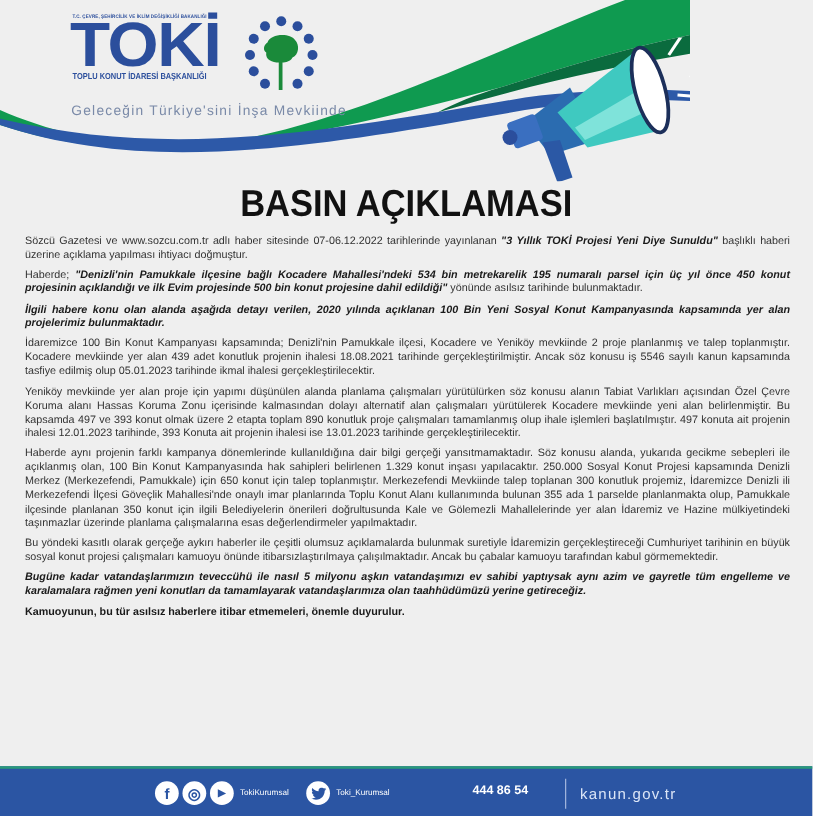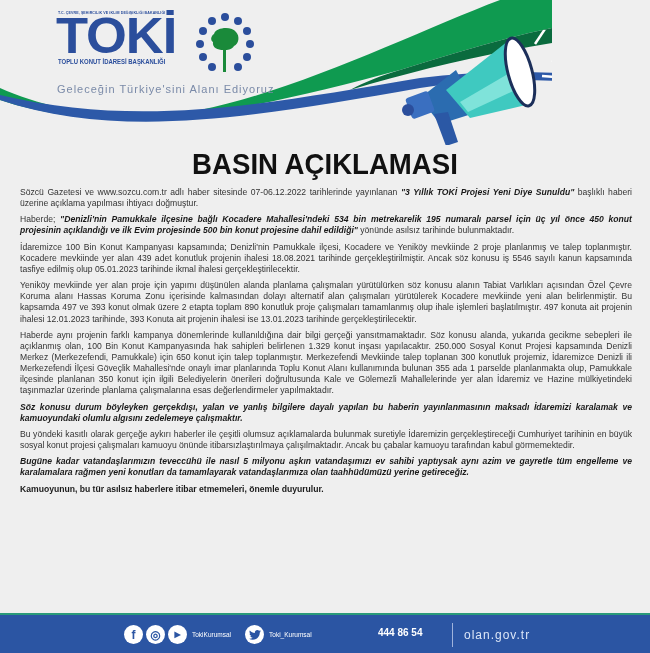--- a/index.html
+++ b/index.html
@@ -53,59 +53,59 @@
         <circle cx="46" cy="55" r="4"></circle>
       <circle cx="20" cy="55" r="4"></circle>
         <circle cx="11" cy="45" r="4"></circle>
         <circle cx="8" cy="32" r="4"></circle>
       <circle cx="11" cy="19" r="4"></circle>
         <circle cx="20" cy="9" r="4"></circle>
     </g>
     <path d="M22,22 C24,15 40,14 44,20 C48,24 47,32 42,34 C40,38 34,38 34,38 L34,60 L31,60 L31,38 C26,38 20,36 21,30 C18,28 19,24 22,22 Z" fill="#1a8a3a"></path>
   </svg>
 
-  <div class="slogan">Geleceğin Türkiye'sini Alanı Ediyoruz</div>
+  <div class="slogan">Geleceğin Türkiye'sini İnşa Mevkiinde</div>
 
   <svg class="megaphone" width="200" height="120" viewBox="0 0 200 120">
     <line x1="155" y1="-16" x2="135" y2="14" stroke="#fff" stroke-width="2.5"></line>
     <line x1="190" y1="2" x2="152" y2="32" stroke="#fff" stroke-width="2.5"></line>
     <line x1="168" y1="48" x2="142" y2="46" stroke="#fff" stroke-width="2.5"></line>
     <path d="M20,68 L56,40 L78,82 L40,94 Z" fill="#2b6cb0"></path>
     <path d="M46,60 L112,8 L130,74 L70,88 Z" fill="#3fc9c0"></path>
     <path d="M60,72 L118,38 L124,56 L68,82 Z" fill="#7fe3da"></path>
     <ellipse cx="120" cy="42" rx="12" ry="35" transform="rotate(-15 120 42)" fill="#fff" stroke="#1c2f5a" stroke-width="3"></ellipse>
     <rect x="8" y="64" width="24" height="22" rx="3" fill="#3a6fc0" transform="rotate(-20 20 75)"></rect>
     <path d="M34,84 L48,82 L58,112 L46,116 Z" fill="#2b58a5"></path>
     <circle cx="8" cy="80" r="6" fill="#2b4e9c"></circle>
   </svg>
 </div>
 
 <div class="title">BASIN AÇIKLAMASI</div>
 
 <div class="content">
   <p><span>Sözcü Gazetesi ve www.sozcu.com.tr adlı haber sitesinde 07-06.12.2022 tarihlerinde yayınlanan </span><span class="em">"3 Yıllık TOKİ Projesi Yeni Diye Sunuldu"</span><span> başlıklı haberi üzerine açıklama yapılması ihtiyacı doğmuştur.</span></p>
   <p><span>Haberde; </span><span class="em">"Denizli'nin Pamukkale ilçesine bağlı Kocadere Mahallesi'ndeki 534 bin metrekarelik 195 numaralı parsel için üç yıl önce 450 konut projesinin açıklandığı ve ilk Evim projesinde 500 bin konut projesine dahil edildiği"</span><span> yönünde asılsız tarihinde bulunmaktadır.</span></p>
+  <p class="bi">İlgili habere konu olan alanda aşağıda detayı verilen, 2020 yılında açıklanan 100 Bin Yeni Sosyal Konut Kampanyasında kapsamında yer alan projelerimiz bulunmaktadır.</p>
   <p>İdaremizce 100 Bin Konut Kampanyası kapsamında; Denizli'nin Pamukkale ilçesi, Kocadere ve Yeniköy mevkiinde 2 proje planlanmış ve talep toplanmıştır.  Kocadere mevkiinde yer alan 439 adet konutluk projenin ihalesi 18.08.2021 tarihinde gerçekleştirilmiştir. Ancak söz konusu iş 5546 sayılı kanun kapsamında tasfiye edilmiş olup 05.01.2023 tarihinde ikmal ihalesi gerçekleştirilecektir.</p>
   <p>Yeniköy mevkiinde yer alan proje için yapımı düşünülen alanda planlama çalışmaları yürütülürken söz konusu alanın Tabiat Varlıkları açısından Özel Çevre Koruma alanı Hassas Koruma Zonu içerisinde kalmasından dolayı alternatif alan çalışmaları yürütülerek Kocadere mevkiinde yeni alan belirlenmiştir. Bu kapsamda 497 ve 393 konut olmak üzere 2 etapta toplam 890 konutluk proje çalışmaları tamamlanmış olup ihale işlemleri başlatılmıştır. 497 konuta ait projenin ihalesi 12.01.2023 tarihinde, 393 Konuta ait projenin ihalesi ise 13.01.2023 tarihinde gerçekleştirilecektir.</p>
   <p>Haberde aynı projenin farklı kampanya dönemlerinde kullanıldığına dair bilgi gerçeği yansıtmamaktadır. Söz konusu alanda, yukarıda gecikme sebepleri ile açıklanmış olan, 100 Bin Konut Kampanyasında hak sahipleri belirlenen 1.329 konut inşası yapılacaktır. 250.000 Sosyal Konut Projesi kapsamında Denizli Merkez (Merkezefendi, Pamukkale) için 650 konut için talep toplanmıştır. Merkezefendi Mevkiinde talep toplanan 300 konutluk projemiz, İdaremizce Denizli ili Merkezefendi İlçesi Göveçlik Mahallesi'nde onaylı imar planlarında Toplu Konut Alanı kullanımında bulunan 355 ada 1 parselde planlanmakta olup, Pamukkale ilçesinde planlanan 350 konut için ilgili Belediyelerin önerileri doğrultusunda Kale ve Gölemezli Mahallelerinde yer alan İdaremiz ve Hazine mülkiyetindeki taşınmazlar üzerinde planlama çalışmalarına esas değerlendirmeler yapılmaktadır.</p>
-  <p class="bi">Söz konusu durum böyleyken gerçekdışı, yalan ve yanlış bilgilere dayalı yapılan bu haberin yayınlanmasının maksadı İdaremizi karalamak ve kamuoyundaki olumlu algısını zedelemeye çalışmaktır.</p>
   <p>Bu yöndeki kasıtlı olarak gerçeğe aykırı haberler ile çeşitli olumsuz açıklamalarda bulunmak suretiyle İdaremizin gerçekleştireceği Cumhuriyet tarihinin en büyük sosyal konut projesi çalışmaları kamuoyu önünde itibarsızlaştırılmaya çalışılmaktadır. Ancak bu çabalar kamuoyu tarafından kabul görmemektedir.</p>
   <p class="bi">Bugüne kadar vatandaşlarımızın teveccühü ile nasıl 5 milyonu aşkın vatandaşımızı ev sahibi yaptıysak aynı azim ve gayretle tüm engelleme ve karalamalara rağmen yeni konutları da tamamlayarak vatandaşlarımıza olan taahhüdümüzü yerine getireceğiz.</p>
   <p class="b">Kamuoyunun, bu tür asılsız haberlere itibar etmemeleri, önemle duyurulur.</p>
 </div>
 
 <div class="footer">
   <div class="social">
     <span class="sicon">f</span>
     <span class="sicon">◎</span>
     <span class="sicon" style="font-size:8px;">▶</span>
     <span class="shandle">TokiKurumsal</span>
     <span class="sicon" style="font-size:10px;">
       <svg width="12" height="10" viewBox="0 0 24 20">
           <path d="M24,2.4c-0.9,0.4-1.8,0.7-2.8,0.8c1-0.6,1.8-1.6,2.2-2.7c-1,0.6-2,1-3.1,1.2C19.3,0.7,18,0,16.6,0c-2.7,0-4.9,2.2-4.9,4.9c0,0.4,0,0.8,0.1,1.1C7.7,5.8,4.1,3.9,1.7,0.9C1.2,1.7,1,2.5,1,3.4c0,1.7,0.9,3.2,2.2,4.1C2.4,7.5,1.6,7.2,1,6.9v0.1c0,2.4,1.7,4.4,3.9,4.8c-0.4,0.1-0.8,0.2-1.3,0.2c-0.3,0-0.6,0-0.9-0.1c0.6,2,2.4,3.4,4.6,3.4c-1.7,1.3-3.8,2.1-6.1,2.1c-0.4,0-0.8,0-1.2-0.1C2.2,18.8,4.8,19.6,7.5,19.6c9.1,0,14-7.5,14-14c0-0.2,0-0.4,0-0.6C22.5,4.3,23.3,3.4,24,2.4z" fill="#2b55a3"></path>
         </svg>
     </span>
     <span class="shandle">Toki_Kurumsal</span>
   </div>
   <div class="phone">444 86 54</div>
   <div class="fdiv"></div>
-  <div class="web">olan.gov.tr</div>
+  <div class="web">kanun.gov.tr</div>
 </div>
 
 </body></html>

